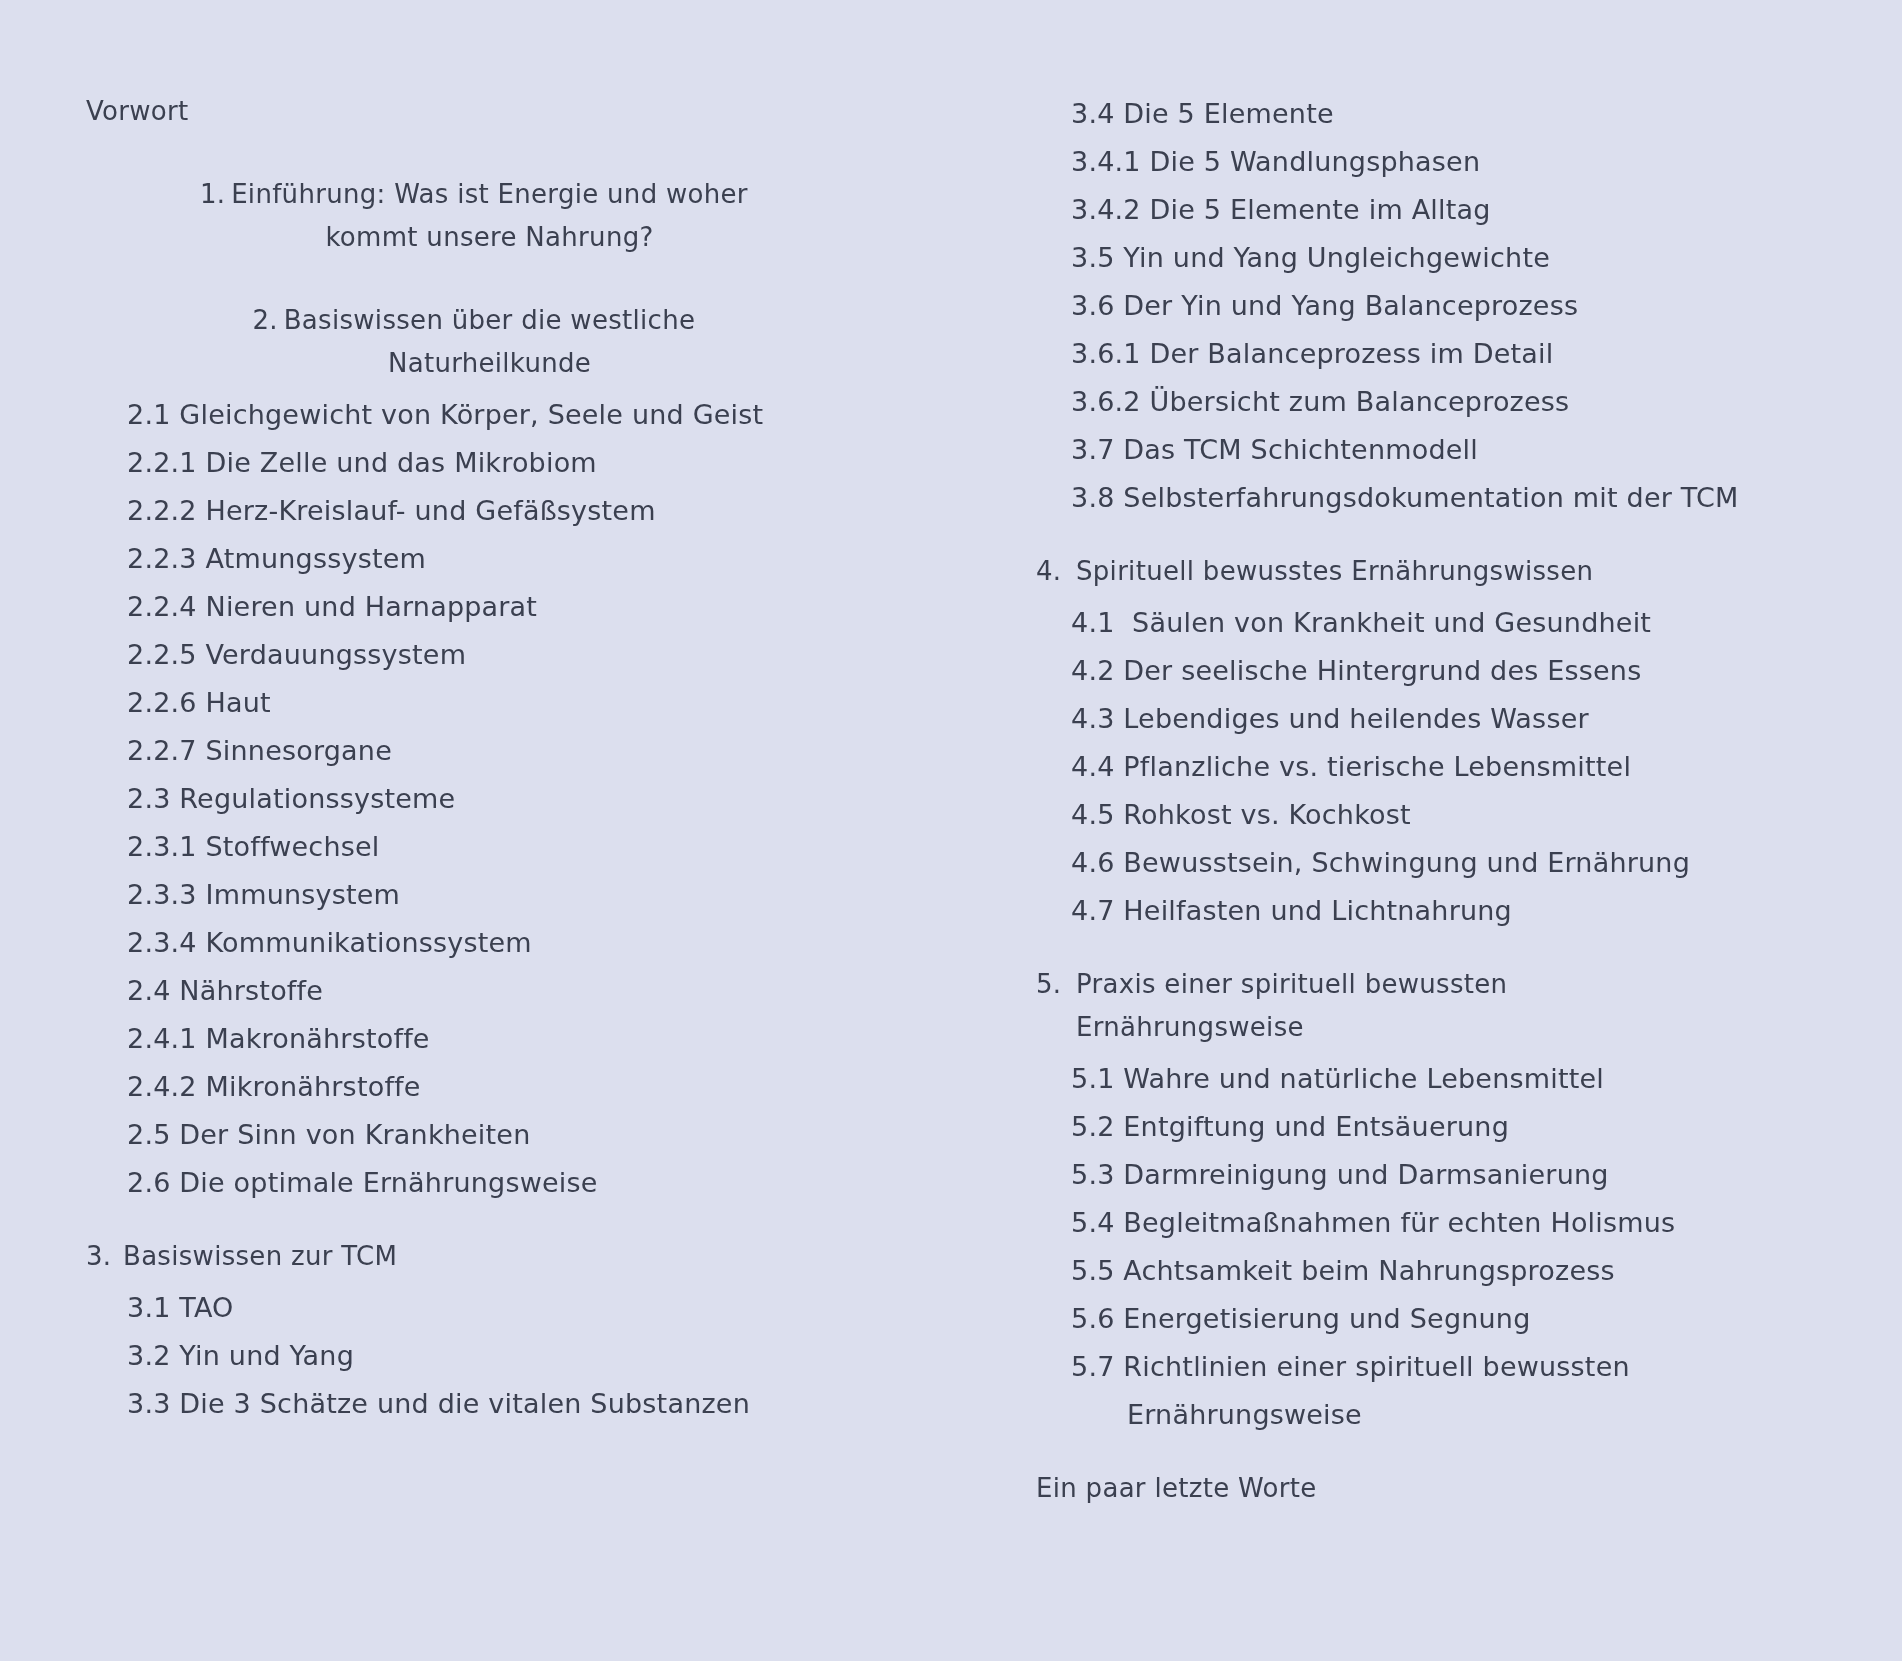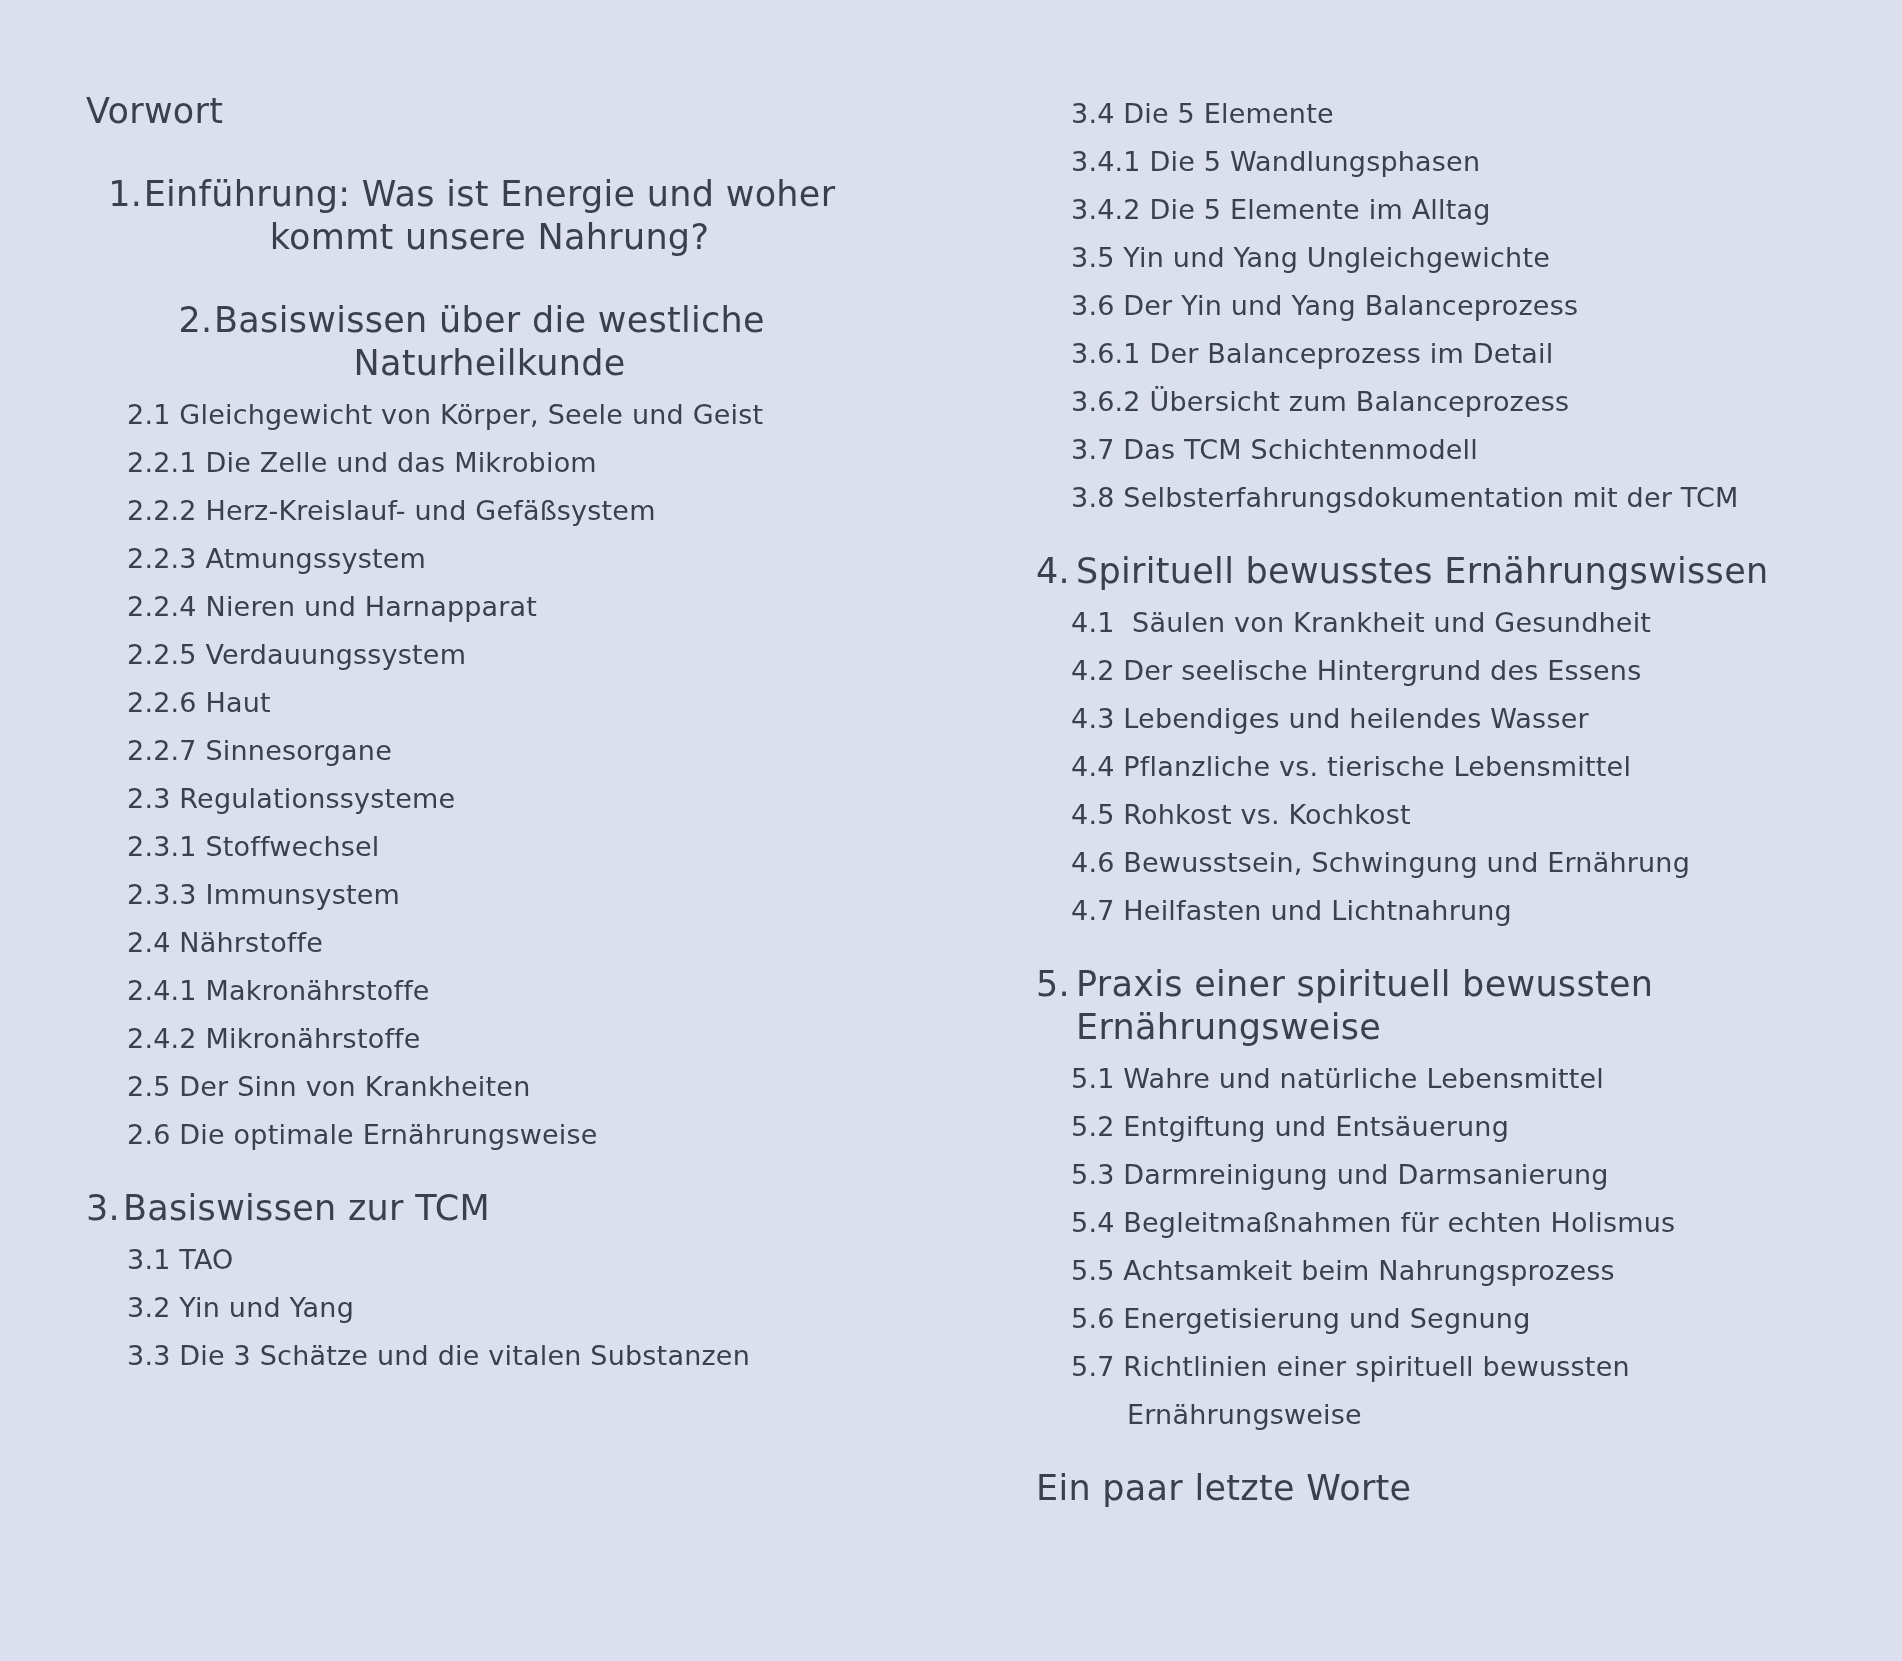--- a/index.html
+++ b/index.html
@@ -29,21 +29,21 @@
     --numw: 37px;
     --itemindent: 41px;
   }
   .col-right {
     left: 1036px;
     width: 800px;
     --numw: 40px;
     --itemindent: 35px;
   }
   .toc-heading {
-    font-size: 35px;
+    font-size: 26px;
     line-height: 43px;
     letter-spacing: 0.3px;
     white-space: pre-wrap;
   }
   .toc-heading .h-num {
     display: inline-block;
     min-width: var(--numw);
   }
   .toc-heading .h-line.cont {
     padding-left: var(--numw);
@@ -77,20 +77,21 @@
       <div class="toc-item"><div class="i-line">2.2.1 Die Zelle und das Mikrobiom</div></div>
       <div class="toc-item"><div class="i-line">2.2.2 Herz-Kreislauf- und Gefäßsystem</div></div>
       <div class="toc-item"><div class="i-line">2.2.3 Atmungssystem</div></div>
       <div class="toc-item"><div class="i-line">2.2.4 Nieren und Harnapparat</div></div>
       <div class="toc-item"><div class="i-line">2.2.5 Verdauungssystem</div></div>
       <div class="toc-item"><div class="i-line">2.2.6 Haut</div></div>
       <div class="toc-item"><div class="i-line">2.2.7 Sinnesorgane</div></div>
       <div class="toc-item"><div class="i-line">2.3 Regulationssysteme</div></div>
       <div class="toc-item"><div class="i-line">2.3.1 Stoffwechsel</div></div>
       <div class="toc-item"><div class="i-line">2.3.3 Immunsystem</div></div>
+      <div class="toc-item"><div class="i-line">2.3.4 Kommunikationssystem</div></div>
       <div class="toc-item"><div class="i-line">2.4 Nährstoffe</div></div>
       <div class="toc-item"><div class="i-line">2.4.1 Makronährstoffe</div></div>
       <div class="toc-item"><div class="i-line">2.4.2 Mikronährstoffe</div></div>
       <div class="toc-item"><div class="i-line">2.5 Der Sinn von Krankheiten</div></div>
       <div class="toc-item"><div class="i-line">2.6 Die optimale Ernährungsweise</div></div>
       <div class="toc-heading"><div class="h-line"><span class="h-num">3.</span><span class="h-text">Basiswissen zur TCM</span></div></div>
       <div class="toc-item"><div class="i-line">3.1 TAO</div></div>
       <div class="toc-item"><div class="i-line">3.2 Yin und Yang</div></div>
       <div class="toc-item"><div class="i-line">3.3 Die 3 Schätze und die vitalen Substanzen</div></div>
     </div>

